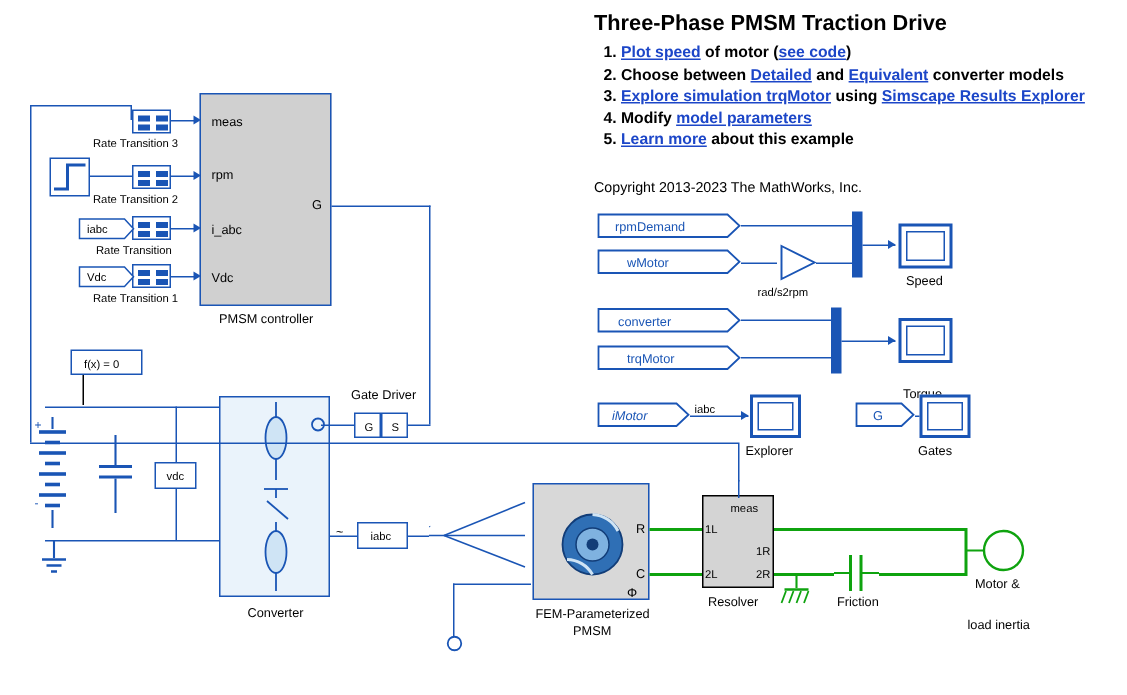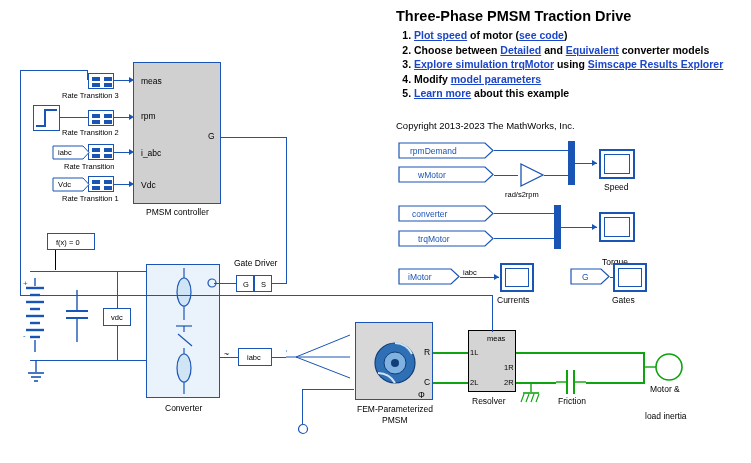--- a/index.html
+++ b/index.html
@@ -349,31 +349,31 @@
   <span class="lbl" style="left:20px;top:4px;color:#1a55b5;">trqMotor</span>
 </div>
 <div class="blue-line" style="left:494px;top:213px;width:60px;height:1px;"></div>
 <div class="blue-line" style="left:494px;top:238px;width:60px;height:1px;"></div>
 <div class="abs" style="left:554px;top:205px;width:7px;height:44px;background:#1a55b5;"></div>
 <div class="blue-line" style="left:561px;top:227px;width:36px;height:1px;"></div>
 <div class="tri arr-r" style="left:592px;top:224px;"></div>
 <div class="scope" style="left:599px;top:212px;width:36px;height:30px;"></div>
 <div class="lbl" style="left:602px;top:245px;margin-top:12px;">Torque</div>
 
-<div class="abs" style="left:398px;top:268px;width:62px;height:17px;">
+<div class="abs" style="left:398px;top:268px;width:62px;height:17px;font-style:italic;">
   <svg width="62" height="17" viewBox="0 0 62 17">
       <path d="M1,1 H53 L61,8.5 L53,16 H1 Z" fill="#fff" stroke="#1a55b5" stroke-width="1.2"></path>
     </svg>
   <span class="lbl" style="left:10px;top:4px;color:#1a55b5;">iMotor</span>
 </div>
 <div class="lbl-s" style="left:463px;top:268px;">iabc</div>
 <div class="blue-line" style="left:460px;top:277px;width:39px;height:1px;"></div>
 <div class="tri arr-r" style="left:494px;top:274px;"></div>
 <div class="scope" style="left:500px;top:263px;width:34px;height:29px;"></div>
-<div class="lbl" style="left:497px;top:295px;">Currents</div>
+<div class="lbl" style="left:497px;top:295px;">Explorer</div>
 
 <div class="abs" style="left:570px;top:268px;width:40px;height:17px;">
   <svg width="40" height="17" viewBox="0 0 40 17">
       <path d="M1,1 H31 L39,8.5 L31,16 H1 Z" fill="#fff" stroke="#1a55b5" stroke-width="1.2"></path>
     </svg>
   <span class="lbl" style="left:12px;top:4px;color:#1a55b5;">G</span>
 </div>
 <div class="blue-line" style="left:610px;top:277px;width:5px;height:1px;"></div>
 <div class="scope" style="left:613px;top:263px;width:34px;height:29px;"></div>
 <div class="lbl" style="left:612px;top:295px;">Gates</div>

